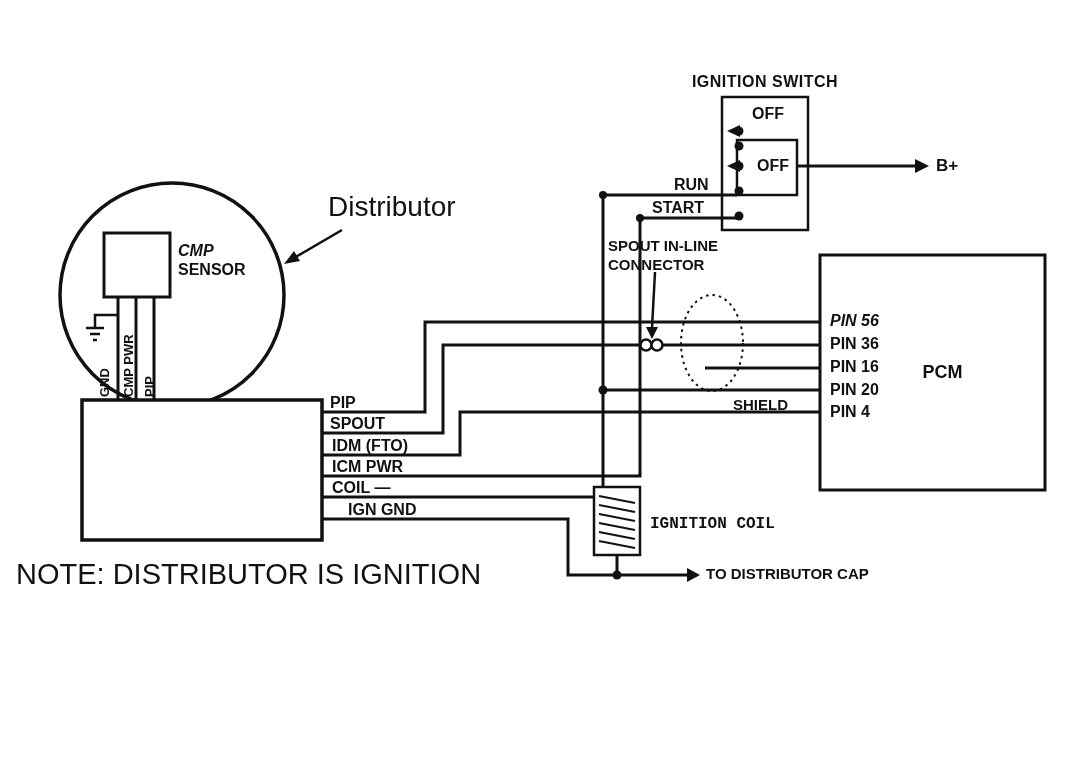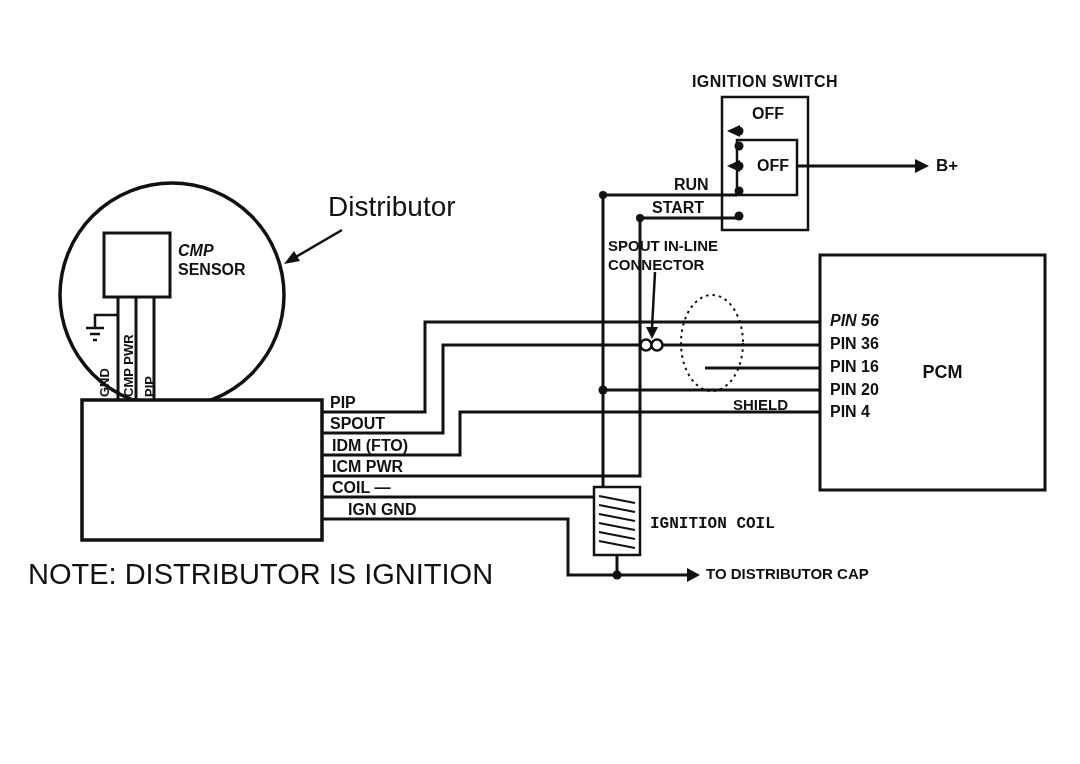--- a/index.html
+++ b/index.html
@@ -129,15 +129,15 @@
   <div class="lbl" style="left:830px;top:359px;">PIN 16</div>
   <div class="lbl" style="left:830px;top:382px;">PIN 20</div>
   <div class="lbl" style="left:830px;top:404px;">PIN 4</div>
 
   <div class="lbl" style="left:608px;top:238px;font-size:15px;">SPOUT IN-LINE</div>
   <div class="lbl" style="left:608px;top:257px;font-size:15px;">CONNECTOR</div>
   <div class="lbl" style="left:733px;top:352px;font-size:15px;margin-top:45px;">SHIELD</div>
   <div class="lbl" style="left:650px;top:516px;font-family:Liberation Mono, monospace;">IGNITION COIL</div>
   <div class="lbl" style="left:706px;top:566px;font-size:15px;">TO DISTRIBUTOR CAP</div>
 
-  <div class="lbl norm" style="left:28px;top:560px;font-size:29px;">NOTE: DISTRIBUTOR IS IGNITION</div>
+  <div class="lbl norm" style="left:16px;top:560px;font-size:29px;">NOTE: DISTRIBUTOR IS IGNITION</div>
 
 </div>
 
 </body></html>

